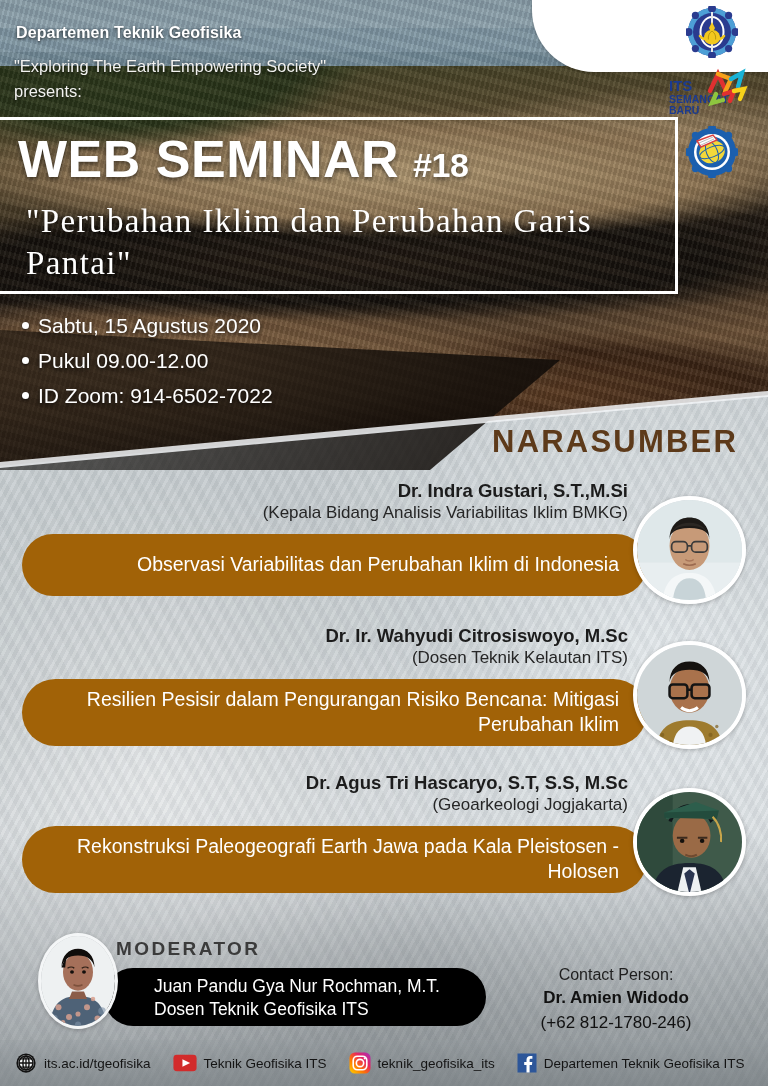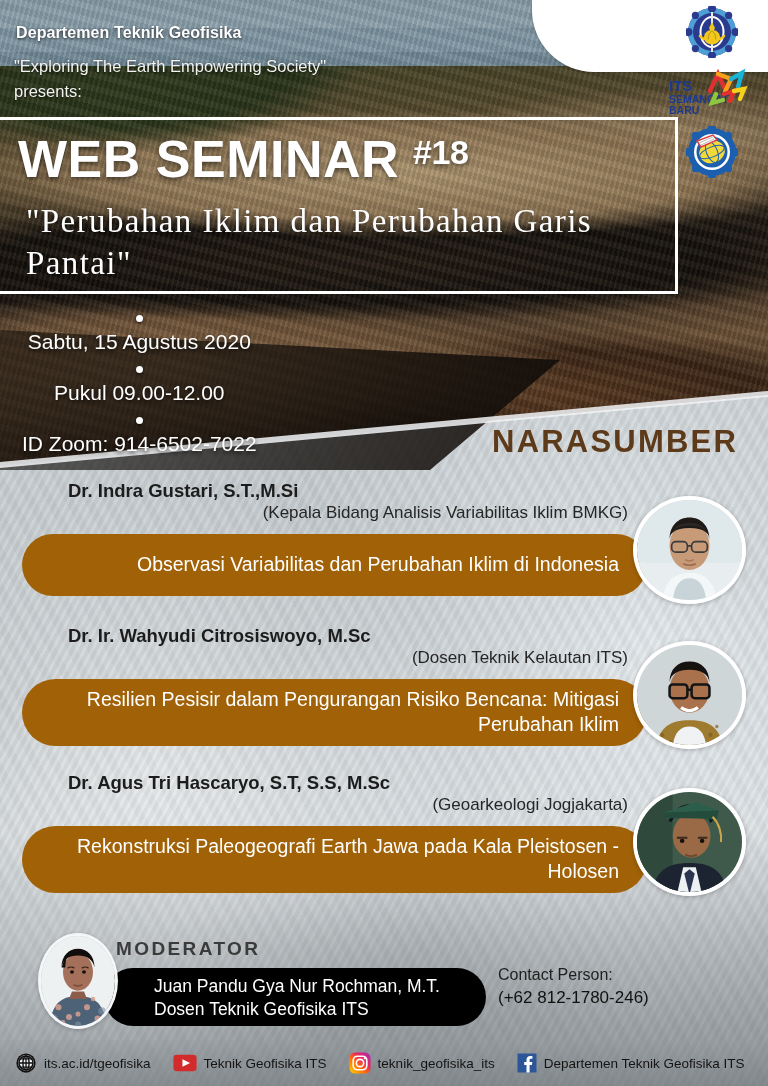--- a/index.html
+++ b/index.html
@@ -125,21 +125,21 @@
 
   
   .title-box{
     position:absolute; left:-14px; top:117px;
     width: 692px; height: 177px;
     border: 3px solid #ffffff;
     border-left: none;
   }
   .seminar-line{
     position:absolute; left: 18px; top: 133px;
-    display:flex; align-items: flex-start; gap: 14px;
+    display:flex; align-items: flex-end; gap: 14px;
   }
   .seminar-main{
     font-size: 52px; font-weight: bold; color:#ffffff;
     letter-spacing: 0.5px; line-height: 1;
     text-shadow: 0 2px 5px rgba(0,0,0,.55);
   }
   .seminar-num{
     font-size: 34px; font-weight: bold; color:#ffffff;
     letter-spacing: -.5px;
     text-shadow: 0 2px 5px rgba(0,0,0,.55);
@@ -158,21 +158,20 @@
   .event-list{
     position:absolute; left: 22px; top: 315px;
     list-style: none;
   }
   .event-list li{
     display:flex; align-items:center; gap: 9px;
     font-size: 21px; color:#ffffff; font-weight: 500;
     line-height: 1;
     margin-bottom: 14px;
     text-shadow: 0 2px 4px rgba(0,0,0,.75);
-    flex-direction: column;
   }
   .bullet{
     width: 7px; height: 7px; border-radius:50%; background:#ffffff;
     flex:0 0 auto;
     box-shadow: 0 1px 3px rgba(0,0,0,.7);
   }
 
   
   .narasumber{
     position:absolute; right: 30px; top: 424px;
@@ -182,21 +181,21 @@
   }
 
   
   .speaker{ position:absolute; left:0; width: 768px; }
   .sp1{ top: 480px; }
   .sp2{ top: 625px; }
   .sp3{ top: 772px; }
 
   .sp-name{
     position:absolute; right: 140px; top: 0;
-    width: 560px; text-align: left;
+    width: 560px; text-align: right;
     font-size: 18.5px; font-weight: bold; color:#1c1c1c;
     line-height: 1.16;
   }
   .sp-aff{
     position:absolute; right: 140px; top: 23px;
     width: 560px; text-align: right;
     font-size: 17px; color:#262626;
     line-height: 1.16;
   }
   .sp-bar{
@@ -244,22 +243,22 @@
     border-radius: 50%;
     border: 3px solid #f4f6f7;
     overflow:hidden;
     box-shadow: 0 1px 4px rgba(0,0,0,.22);
     z-index: 3;
   }
   .mod-photo svg{ display:block; width:100%; height:100%; }
 
   
   .contact{
-    position:absolute; right: 10px; top: 963px;
-    text-align: left; width: 260px;
+    position:absolute; right: 22px; top: 963px;
+    text-align: center; width: 260px;
   }
   .contact .c-lbl{ font-size: 16px; color:#1f1f1f; line-height:1.45; }
   .contact .c-name{ font-size: 17px; font-weight: bold; color:#111111; line-height:1.45; }
   .contact .c-phone{ font-size: 17px; color:#111111; line-height:1.4; }
 
   
   .footer{
     position:absolute; left:0; bottom:0; width: 768px; height: 46px;
     display:flex; align-items:center; gap: 8px;
     padding-left: 15px;
@@ -495,20 +494,21 @@
       <path d="M28 42c2-6 4-12 8-16-2 6-3 11-3 16z" fill="#100d0b"></path>
       <ellipse cx="42" cy="48" rx="2.6" ry="2.4" fill="#120f0c"></ellipse>
       <ellipse cx="58" cy="48" rx="2.6" ry="2.4" fill="#120f0c"></ellipse>
       <path d="M36 43c3-2 7-2 9 0M55 43c3-2 7-2 9 0" stroke="#2a1d14" stroke-width="1.8" fill="none"></path>
       <path d="M44 65c4 2 8 2 12 0" stroke="#7d513c" stroke-width="2" fill="none"></path>
     </svg>
   </div>
 
   <div class="contact">
     <div class="c-lbl">Contact Person:</div>
+    <div class="c-name">Dr. Amien Widodo</div>
     <div class="c-phone">(+62 812-1780-246)</div>
   </div>
 
   <div class="footer">
 
     <div class="f-item">
       <span class="f-ico">
         <svg viewBox="0 0 24 24" class="f-ico">
           <circle cx="12" cy="12" r="10.5" fill="#111111"></circle>
           <circle cx="12" cy="12" r="8.6" fill="#f0f2f3"></circle>

